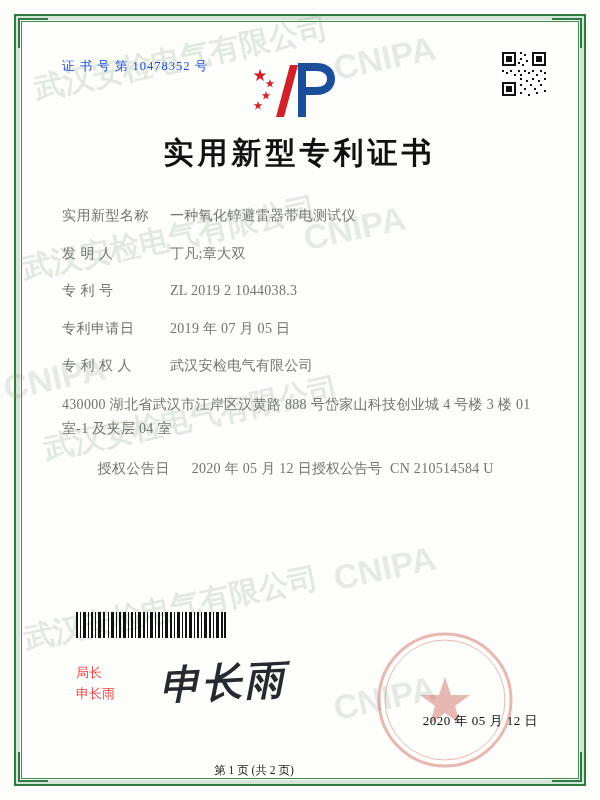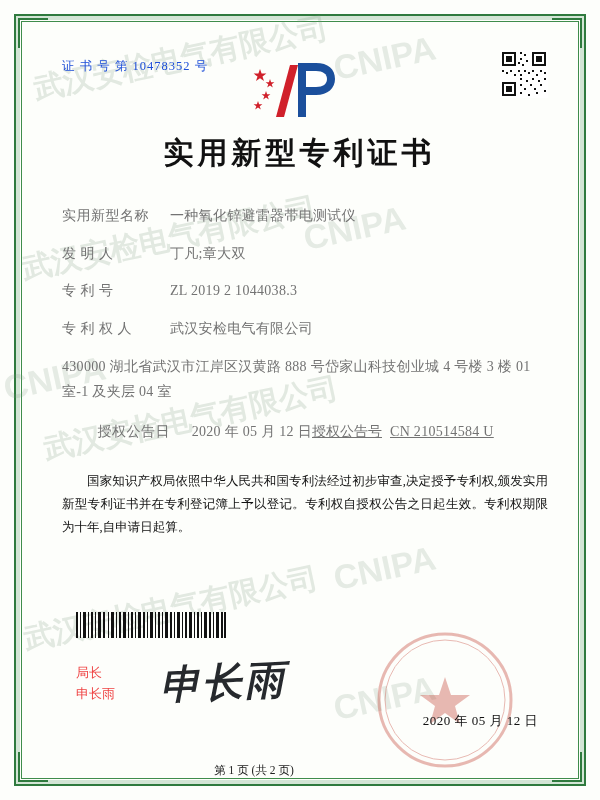--- a/index.html
+++ b/index.html
@@ -161,21 +161,20 @@
   .field-row.two-col {
     justify-content: flex-start;
     text-align: right;
   }
   .field-row.two-col .col-a {
     flex: 0 0 250px;
     display: flex;
   }
   .field-row.two-col .col-b {
     display: flex;
-    text-decoration: underline;
   }
   .field-row.two-col .lbl-b {
     flex: 0 0 auto;
     margin-right: 8px;
     white-space: nowrap;
   }
 
   .paragraphs {
     position: absolute;
     top: 470px;
@@ -356,40 +355,43 @@
     </div>
     <div class="field-row">
       <div class="field-label">发 明 人</div>
       <div class="field-value">丁凡;章大双</div>
     </div>
     <div class="field-row">
       <div class="field-label">专 利 号</div>
       <div class="field-value">ZL 2019 2 1044038.3</div>
     </div>
     <div class="field-row">
+      <div class="field-label">专利申请日</div>
+      <div class="field-value">2019 年 07 月 05 日</div>
+    </div>
+    <div class="field-row">
       <div class="field-label">专 利 权 人</div>
       <div class="field-value">武汉安检电气有限公司</div>
     </div>
     <div class="field-row addr">
       <div class="field-value">430000 湖北省武汉市江岸区汉黄路 888 号岱家山科技创业城 4 号楼 3 楼 01 室-1 及夹层 04 室</div>
     </div>
     <div class="field-row two-col">
       <div class="col-a">
         <div class="field-label">授权公告日</div>
         <div class="field-value">2020 年 05 月 12 日</div>
       </div>
       <div class="col-b">
         <div class="lbl-b">授权公告号</div>
         <div class="field-value">CN 210514584 U</div>
       </div>
     </div>
   </div>
 
   <div class="paragraphs">
-    <p>国家知识产权局依照中华人民共和国专利法经过初步审查,决定授予专利权,颁发实用新型专利证书并在专利登记簿上予以登记。专利权自授权公告之日起生效。专利权期限为十年,自申请日起算。</p>
   </div>
 
   <div class="barcode">
     <svg width="150" height="26" viewBox="0 0 150 26">
       <g fill="#111">
         <rect x="0" y="0" width="2" height="26"></rect>
           <rect x="4" y="0" width="1" height="26"></rect>
         <rect x="7" y="0" width="3" height="26"></rect>
           <rect x="12" y="0" width="1" height="26"></rect>
         <rect x="15" y="0" width="2" height="26"></rect>

